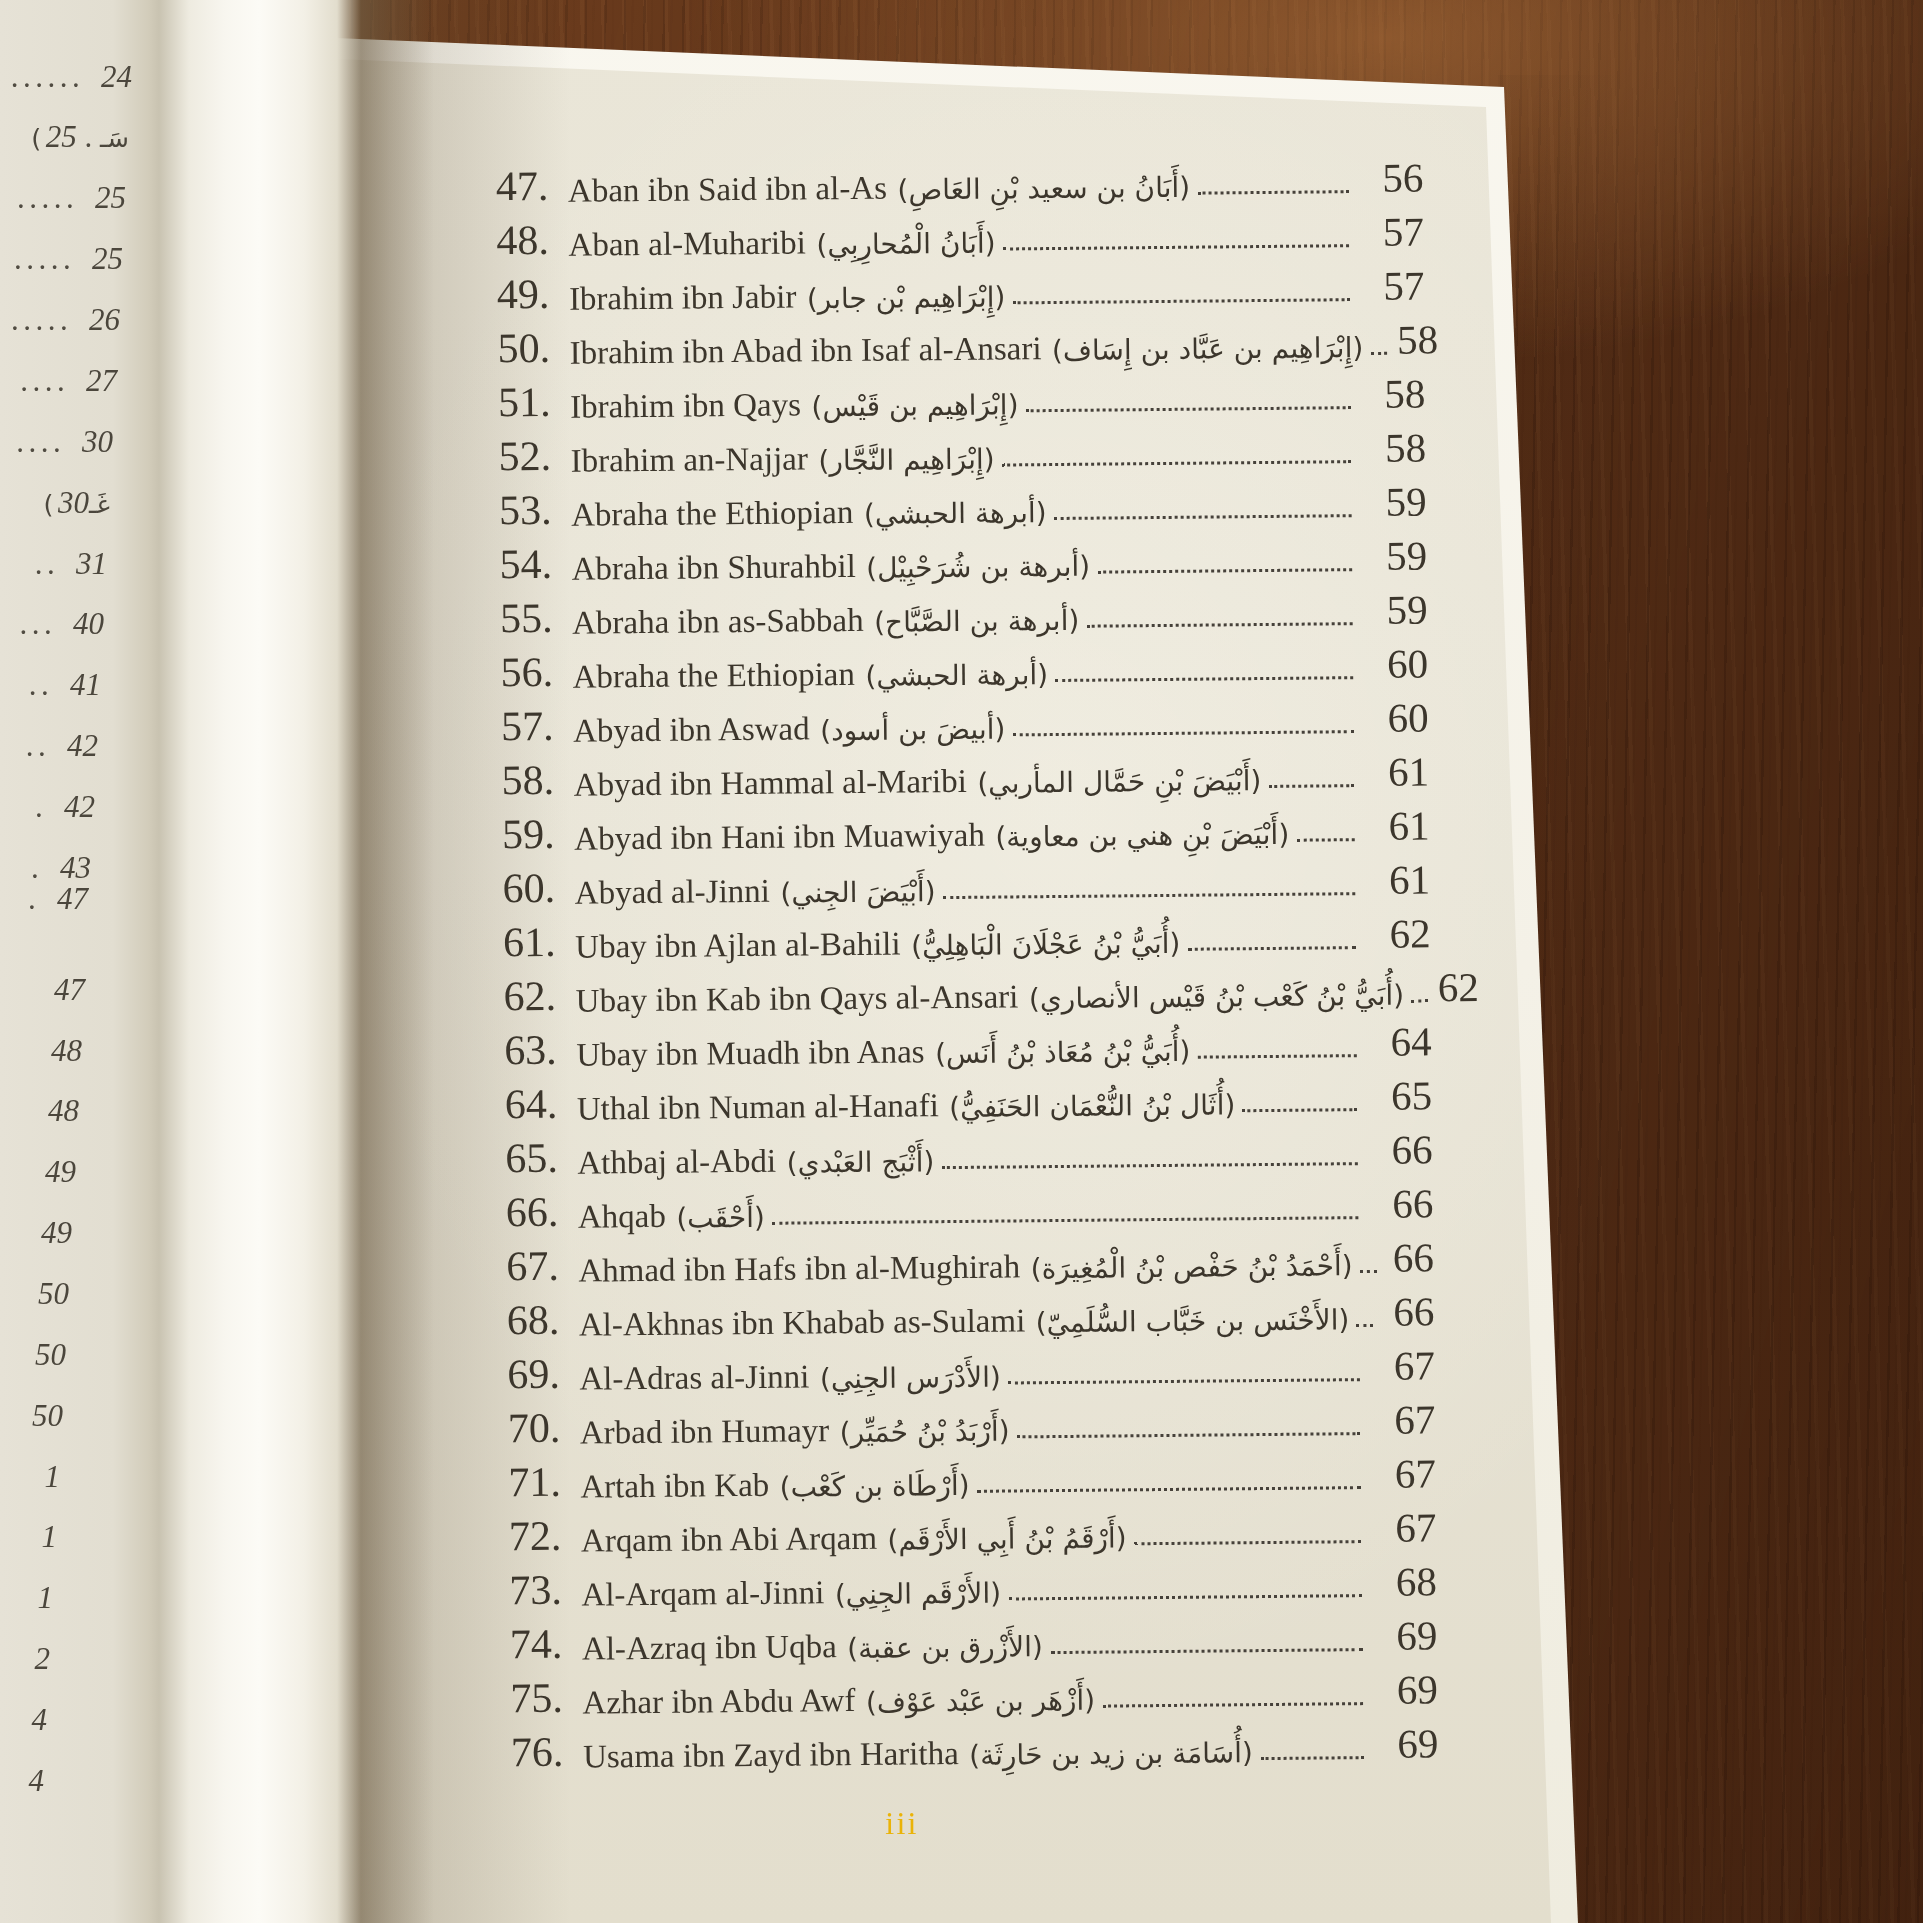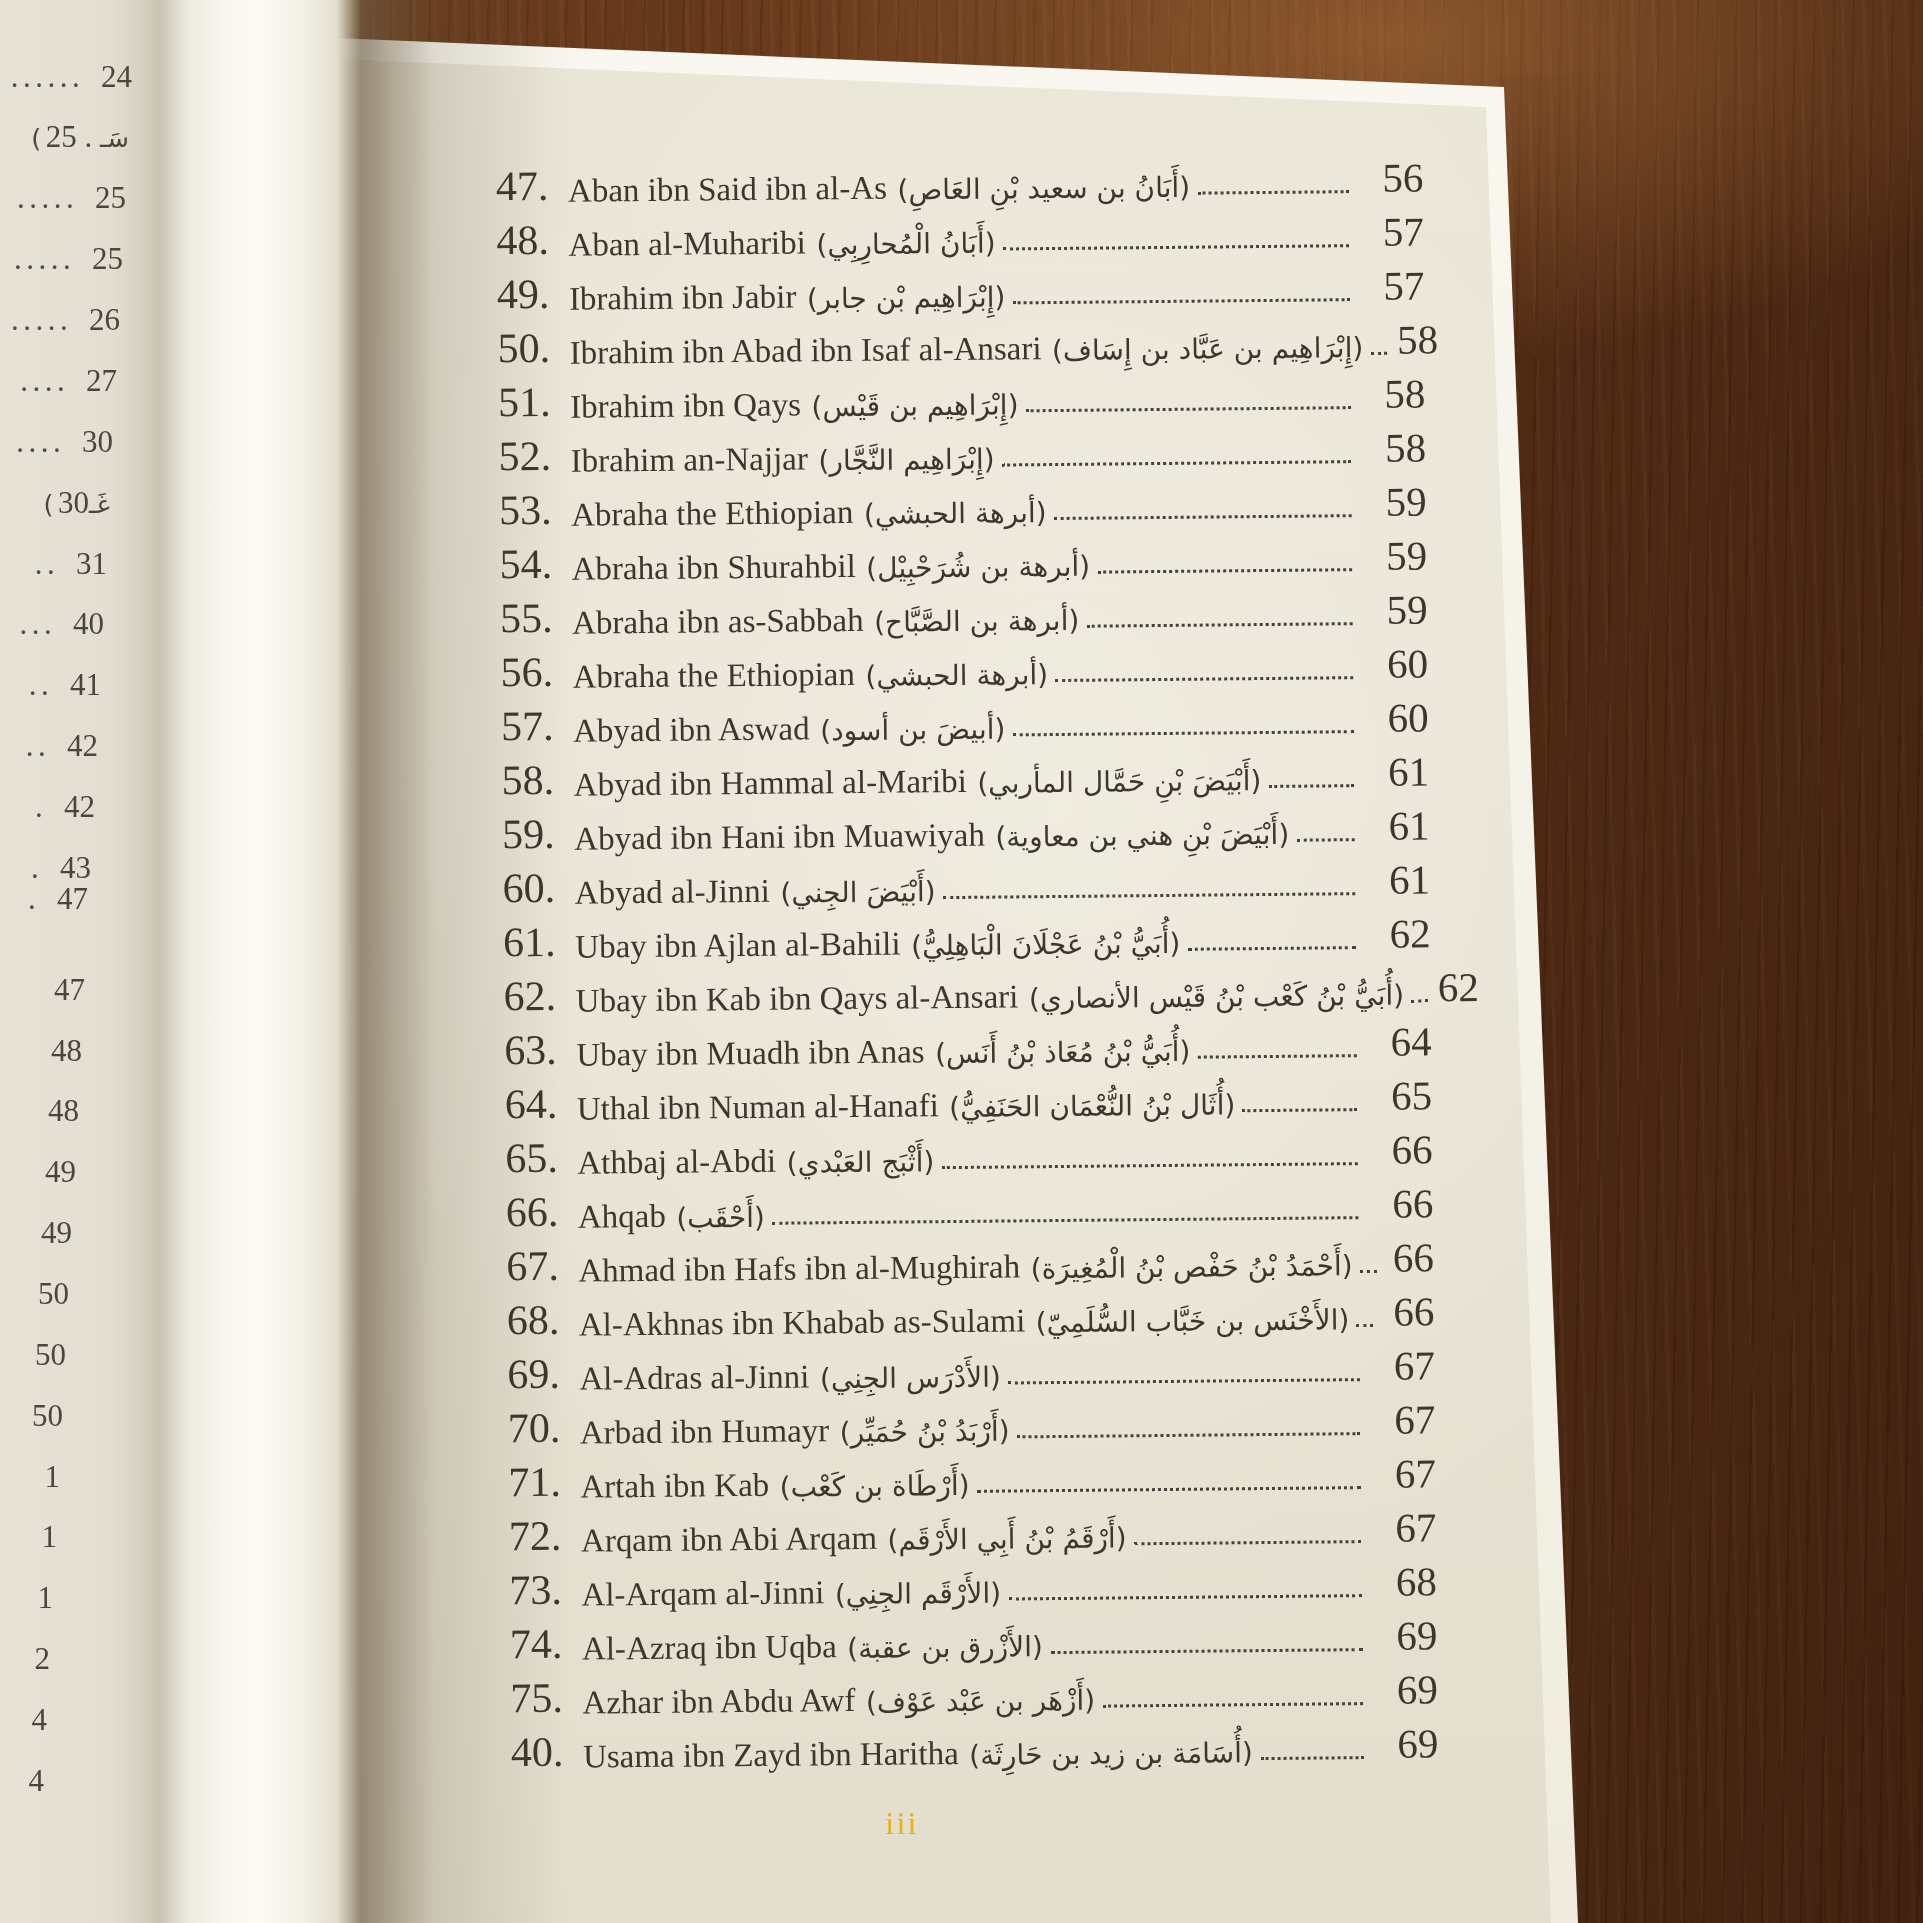--- a/index.html
+++ b/index.html
@@ -49,21 +49,21 @@
       #eeebe0 189px, #f8f6ef 225px, #fcfbf6 259px, #f3f0e6 304px,
       #e2ddcd 337px,
       rgba(116,100,74,0.50) 361px, rgba(116,100,74,0.26) 391px, rgba(116,100,74,0) 434px);
   }
   .left-frag{
     position:absolute;white-space:nowrap;
     font-size:31px;color:#4b463c;
   }
   .left-frag .frag-dots{letter-spacing:4.5px;color:#514c42;}
   .left-frag .frag-ar{font-family:"DejaVu Sans", sans-serif;font-size:25.6px;}
-  .left-frag .frag-num{margin-left:4.5px;}
+  .left-frag .frag-num{margin-left:4.5px;font-style:italic;}
 
   
   .toc{
     position:absolute;left:478px;top:161px;width:953px;z-index:6;
     transform:rotate(-0.55deg);transform-origin:50% 50%;
     color:#3c362c;
   }
   .toc-row{
     display:flex;align-items:flex-end;height:54px;
     box-sizing:border-box;padding-bottom:9px;white-space:nowrap;
@@ -319,21 +319,21 @@
       <span class="toc-pnum">69</span>
     </div>
     <div class="toc-row">
       <span class="toc-num">75.</span>
       <span class="toc-name">Azhar ibn Abdu Awf</span>
       <span class="toc-ar">(أَزْهَر بن عَبْد عَوْف)</span>
       <span class="toc-leader"></span>
       <span class="toc-pnum">69</span>
     </div>
     <div class="toc-row">
-      <span class="toc-num">40.</span>
+      <span class="toc-num">76.</span>
       <span class="toc-name">Usama ibn Zayd ibn Haritha</span>
       <span class="toc-ar">(أُسَامَة بن زيد بن حَارِثَة)</span>
       <span class="toc-leader"></span>
       <span class="toc-pnum">69</span>
     </div>
   </div>
 
 <div class="footer-folio">iii</div>
 
 

